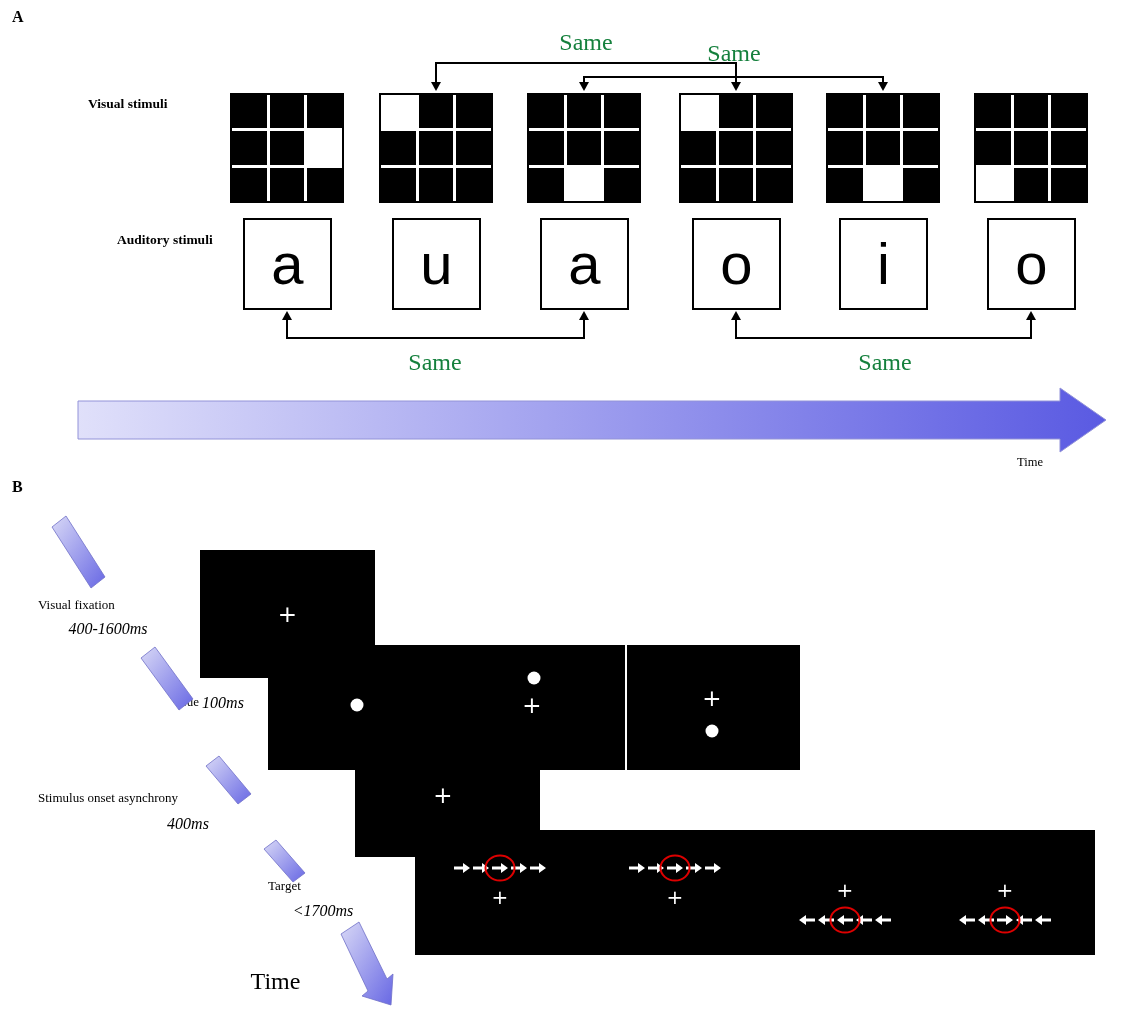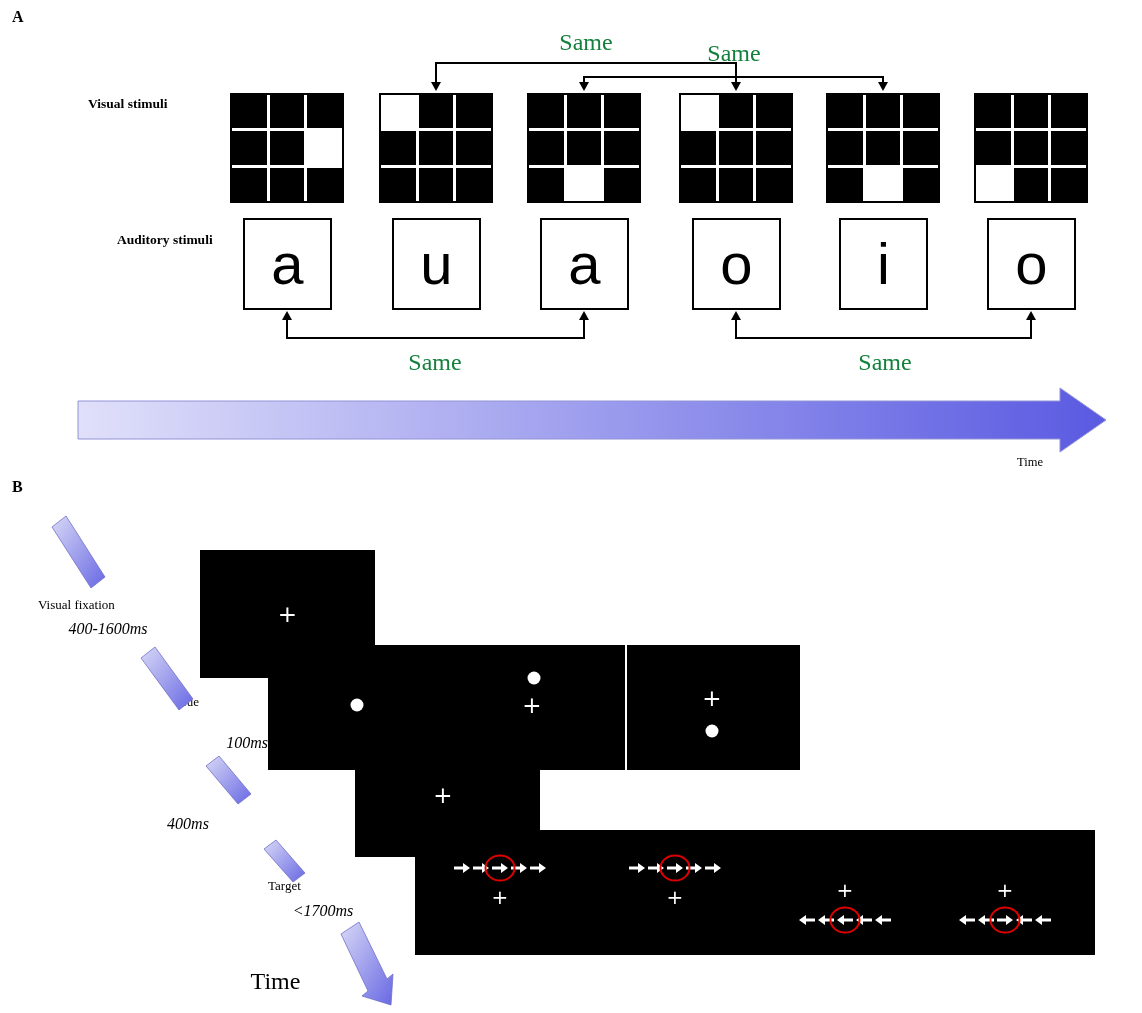--- a/index.html
+++ b/index.html
@@ -31,21 +31,21 @@
   .same-b1{left:385px;top:349px;}
   .same-b2{left:835px;top:349px;}
 
   .timeA{position:absolute;left:1000px;top:455px;width:60px;text-align:center;font-size:12.5px;}
 
   .step-label{position:absolute;font-size:13px;text-align:left;color:#000000;}
   .step-dur{position:absolute;font-size:16px;font-style:italic;text-align:center;color:#000;}
   .sl-0{left:38px;top:597px;width:140px;}
   .sd-0{left:38px;top:620px;width:140px;}
   .sl-1{left:178px;top:694px;width:90px;}
-  .sd-1{left:178px;top:734px;width:90px;text-align:right;}
+  .sd-1{left:178px;top:694px;width:90px;}
   .sl-2{left:38px;top:790px;width:300px;}
   .sd-2{left:118px;top:815px;width:140px;}
   .sl-3{left:268px;top:878px;width:110px;}
   .sd-3{left:268px;top:902px;width:110px;}
   .timeB{position:absolute;left:218px;top:968px;width:115px;text-align:center;font-size:24px;}
 
   .screen{position:absolute;background:#000;}
   .s1{left:200px;top:550px;width:175px;height:128px;}
   .s2a{left:268px;top:645px;width:178px;height:125px;}
   .s2b{left:446px;top:645px;width:179px;height:125px;}
@@ -159,20 +159,21 @@
   <div class="same same-b1">Same</div>
   <div class="same same-b2">Same</div>
   <div class="timeA">Time</div>
 
   <div class="panel-label pl-b">B</div>
 
   <div class="step-label sl-0">Visual fixation</div>
   <div class="step-dur sd-0">400-1600ms</div>
   <div class="step-label sl-1">Cue</div>
   <div class="step-dur sd-1">100ms</div>
+  <div class="step-label sl-2">Stimulus onset asynchrony</div>
   <div class="step-dur sd-2">400ms</div>
   <div class="step-label sl-3">Target</div>
   <div class="step-dur sd-3">&lt;1700ms</div>
   <div class="timeB">Time</div>
 
   <div class="screen s1">
     <div class="plus" style="left:50%;top:50%;">+</div>
   </div>
   <div class="screen s2a">
       <div class="dot" style="left: 50%; top: 48%;"></div>

